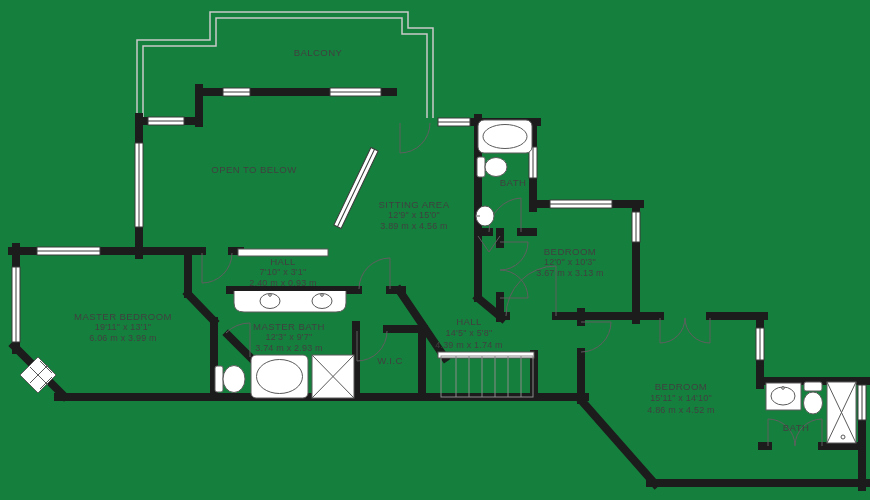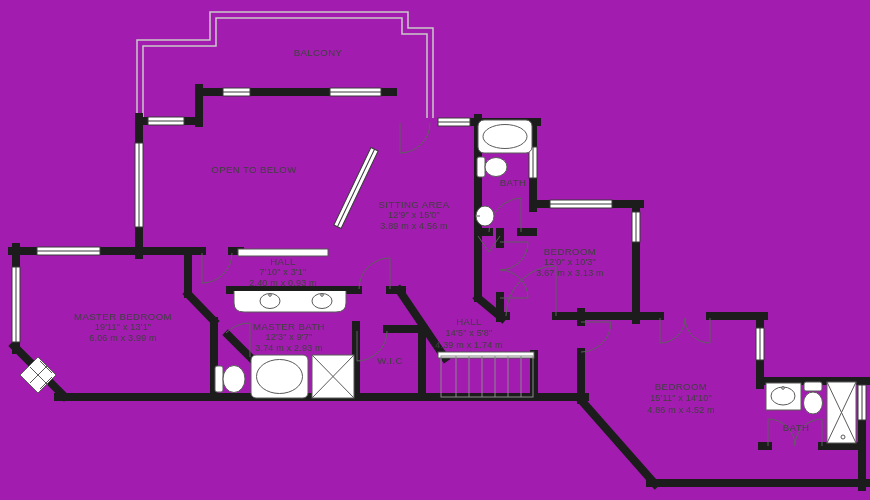--- a/index.html
+++ b/index.html
@@ -1,16 +1,16 @@
 <!DOCTYPE html>
 <html><head>
 <meta charset="utf-8">
 <style>
   html,body{margin:0;padding:0;background:#fff;}
-  .stage{position:relative;width:870px;height:500px;background:#a21caf;overflow:hidden;
+  .stage{position:relative;width:870px;height:500px;background:#15803d;overflow:hidden;
          font-family:"Liberation Sans","DejaVu Sans",sans-serif;}
   svg{display:block}
   .wall{stroke:#1c1c1c;stroke-width:8;fill:none;stroke-linecap:square;}
   .thin{stroke:#5a5a5a;stroke-width:1;fill:none;}
   .thinner{stroke:#8a8a8a;stroke-width:1;fill:none;}
   .balc{stroke:#c9c9c9;stroke-width:1.5;fill:none;}
   .win rect{fill:#ffffff;stroke:#3a3a3a;stroke-width:1;}
   .win line{stroke:#3a3a3a;stroke-width:1;}
   .fix{stroke:#5a5a5a;stroke-width:1;fill:#ffffff;}
   .door{stroke:#5f5f5f;stroke-width:1;fill:none;}

